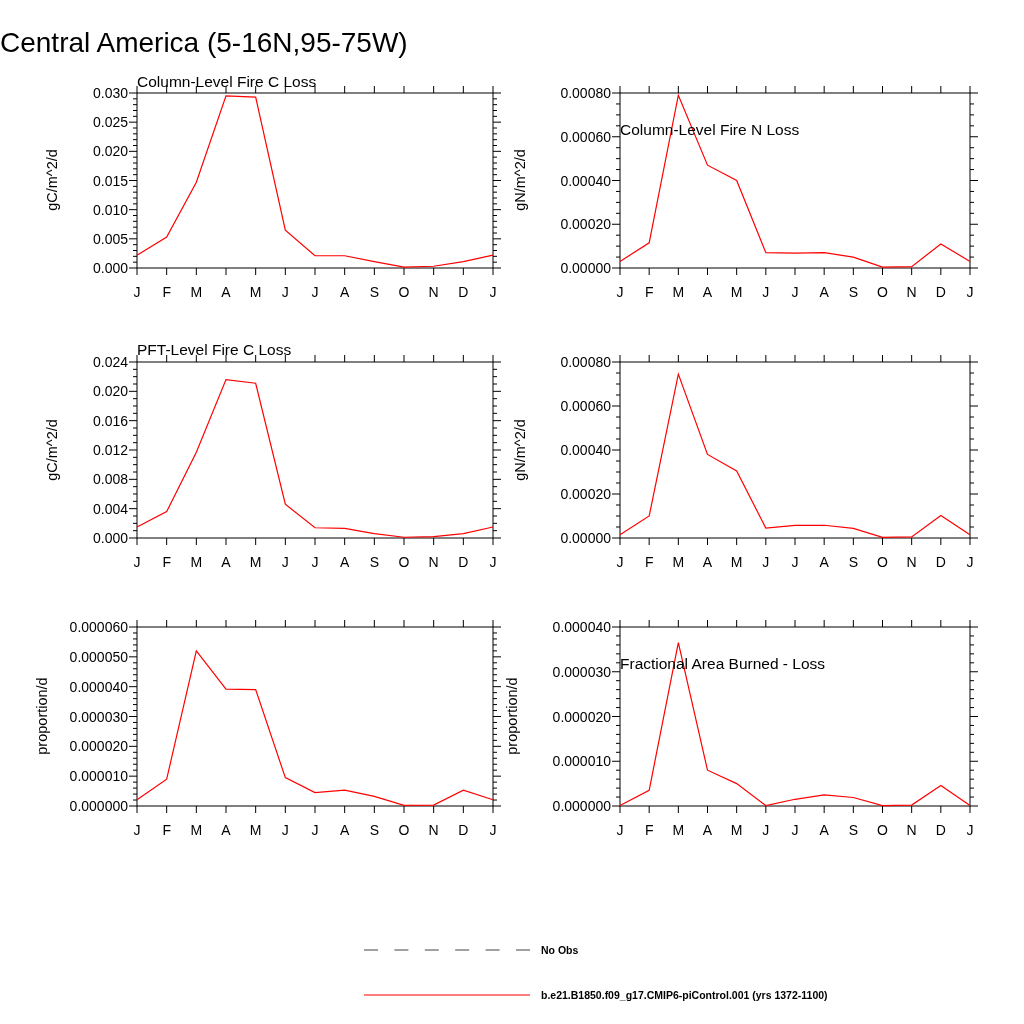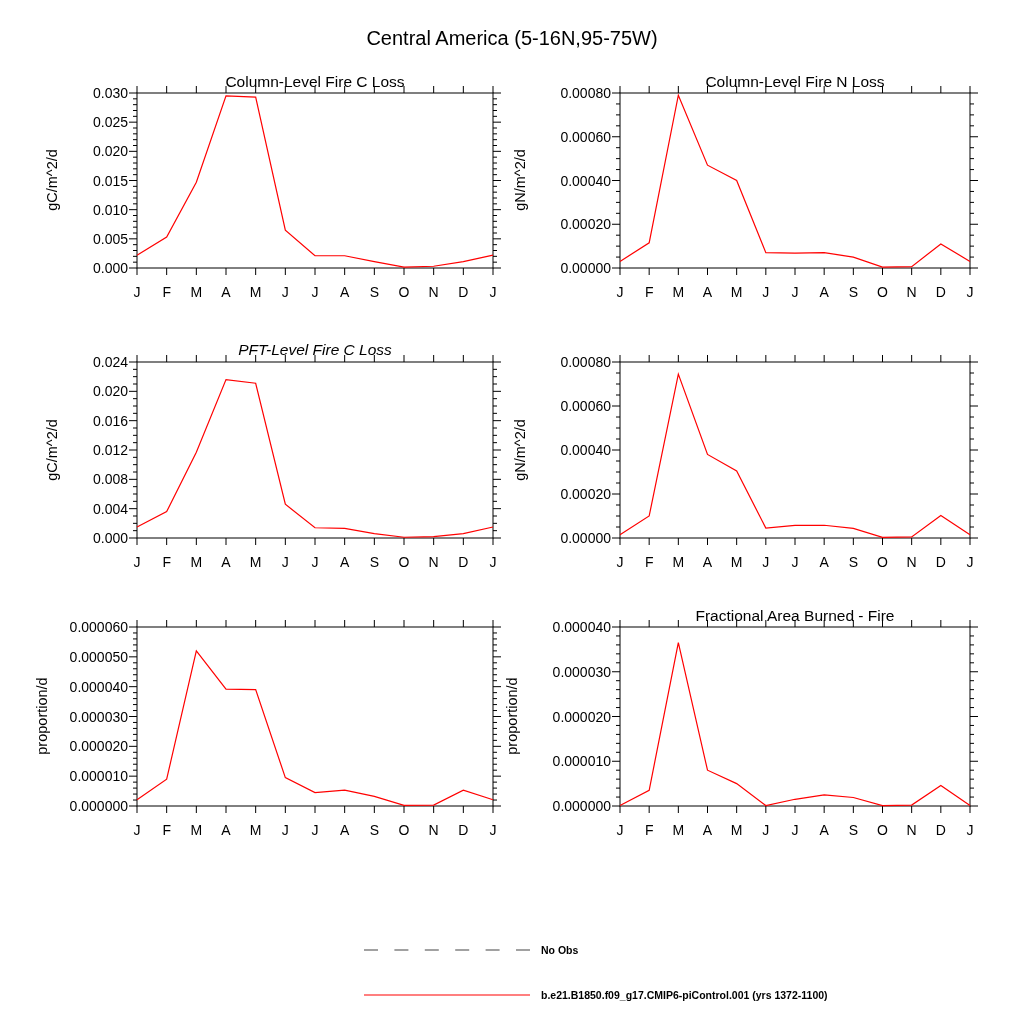--- a/index.html
+++ b/index.html
@@ -1,25 +1,25 @@
 <!DOCTYPE html>
 <html><head>
 <meta charset="utf-8">
 <style>
   html,body{margin:0;padding:0;background:#ffffff;}
   #canvas{position:relative;width:1024px;height:1024px;background:#ffffff;
           font-family:"Liberation Sans", sans-serif;color:#000;overflow:hidden;}
   #plots{position:absolute;left:0;top:0;}
-  .fig-title{position:absolute;left:0;top:27px;width:1024px;text-align:center;
-             font-size:20px;letter-spacing:0px;}
-  .sub-title{position:absolute;text-align:center;font-size:15.5px;white-space:nowrap;}
+  .fig-title{position:absolute;left:0;top:27px;width:1024px;text-align:left;
+             font-size:28px;letter-spacing:0px;}
+  .sub-title{position:absolute;text-align:left;font-size:15.5px;white-space:nowrap;}
   .c0{left:137px;width:356px;}
-  .c1{left:620px;width:350px;}
+  .c1{left:620px;width:350px;margin-top:48px;}
   .r0{top:73px;}
-  .r1{top:341px;font-style:italic;}
+  .r1{top:341px;}
   .r2{top:607px;}
   .ylab{position:absolute;width:200px;height:18px;line-height:18px;text-align:center;
         font-size:14.5px;transform:rotate(-90deg);white-space:nowrap;}
   .yl0{left:-48px;top:171px;}
   .yl1{left:420px;top:171px;}
   .yl2{left:-48px;top:441px;}
   .yl3{left:420px;top:441px;}
   .yl4{left:-58px;top:707px;}
   .yl5{left:412px;top:707px;}
   .leg{position:absolute;left:541px;font-size:10.5px;line-height:14px;white-space:nowrap;font-weight:bold;}
@@ -614,21 +614,21 @@
         <line x1="364" y1="950" x2="530" y2="950" stroke="#444444" stroke-width="1.2" stroke-dasharray="14 16.4"></line>
         <line x1="364" y1="995" x2="530" y2="995" stroke="#ff0000" stroke-width="1.2"></line>
       </g>
     </svg>
 
   <div class="fig-title">Central America (5-16N,95-75W)</div>
 
   <div class="sub-title c0 r0">Column-Level Fire C Loss</div>
   <div class="sub-title c1 r0">Column-Level Fire N Loss</div>
   <div class="sub-title c0 r1">PFT-Level Fire C Loss</div>
-  <div class="sub-title c1 r2">Fractional Area Burned - Fire</div>
+  <div class="sub-title c1 r2">Fractional Area Burned - Loss</div>
 
   <div class="ylab yl0">gC/m^2/d</div>
   <div class="ylab yl1">gN/m^2/d</div>
   <div class="ylab yl2">gC/m^2/d</div>
   <div class="ylab yl3">gN/m^2/d</div>
   <div class="ylab yl4">proportion/d</div>
   <div class="ylab yl5">proportion/d</div>
 
   <div class="leg leg-noobs">No Obs</div>
   <div class="leg leg-model">b.e21.B1850.f09_g17.CMIP6-piControl.001 (yrs 1372-1100)</div>

